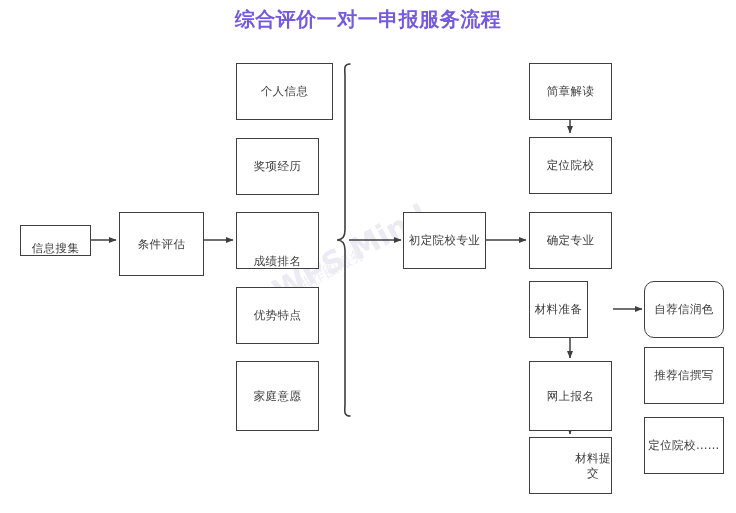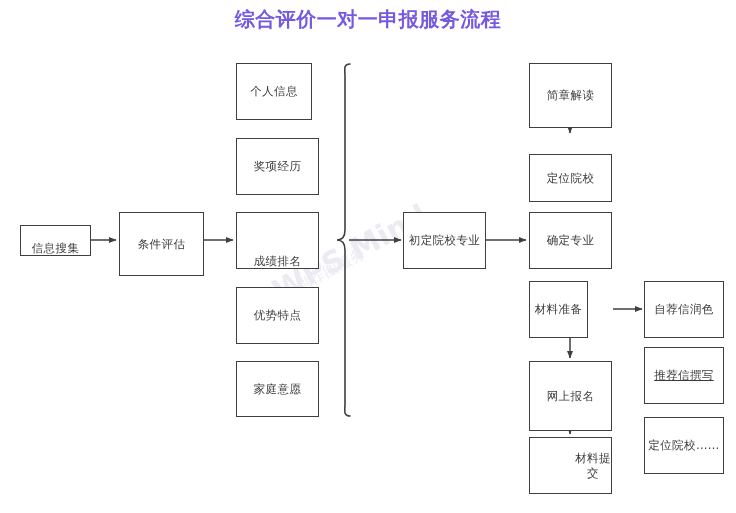--- a/index.html
+++ b/index.html
@@ -140,73 +140,73 @@
   </svg>
 
   <div class="node" style="left:20px; top:225px; width:71px; height:31px;align-items:flex-end;">
     <span>信息搜集</span>
   </div>
 
   <div class="node" style="left:119px; top:212px; width:85px; height:64px;">
     <span>条件评估</span>
   </div>
 
-  <div class="node" style="left:236px; top:63px; width:76px; height:57px;">
+  <div class="node" style="left:236px; top:63px; width:97px; height:57px;">
     <span>个人信息</span>
   </div>
 
   <div class="node" style="left:236px; top:138px; width:83px; height:57px;">
     <span>奖项经历</span>
   </div>
 
   <div class="node" style="left:236px; top:212px; width:83px; height:57px;align-items:flex-end;">
     <span>成绩排名</span>
   </div>
 
   <div class="node" style="left:236px; top:287px; width:83px; height:57px;">
     <span>优势特点</span>
   </div>
 
-  <div class="node" style="left:236px; top:361px; width:83px; height:56px;">
+  <div class="node" style="left:236px; top:361px; width:83px; height:70px;">
     <span>家庭意愿</span>
   </div>
 
   <div class="node" style="left:403px; top:212px; width:83px; height:57px;">
     <span>初定院校专业</span>
   </div>
 
-  <div class="node" style="left:529px; top:63px; width:83px; height:65px;">
+  <div class="node" style="left:529px; top:63px; width:83px; height:57px;">
     <span>简章解读</span>
   </div>
 
-  <div class="node" style="left:529px; top:154px; width:83px; height:48px;">
+  <div class="node" style="left:529px; top:137px; width:83px; height:57px;">
     <span>定位院校</span>
   </div>
 
   <div class="node" style="left:529px; top:212px; width:83px; height:57px;">
     <span>确定专业</span>
   </div>
 
   <div class="node" style="left:529px; top:281px; width:59px; height:57px;">
     <span>材料准备</span>
   </div>
 
   <div class="node" style="left:529px; top:361px; width:83px; height:70px;">
     <span>网上报名</span>
   </div>
 
   <div class="node" style="left:529px; top:437px; width:83px; height:57px;padding-left:45px;">
     <span>材料提交</span>
   </div>
 
-  <div class="node" style="left:644px; top:281px; width:80px; height:57px;">
+  <div class="node" style="left:644px; top:281px; width:80px; height:57px;border-radius:10px;">
     <span>自荐信润色</span>
   </div>
 
-  <div class="node" style="left:644px; top:347px; width:80px; height:57px;text-decoration:underline;">
+  <div class="node" style="left:644px; top:347px; width:80px; height:57px;">
     <span>推荐信撰写</span>
   </div>
 
   <div class="node" style="left:644px; top:417px; width:80px; height:57px;">
     <span>定位院校……</span>
   </div>
 
 </div>
 
 </body></html>

